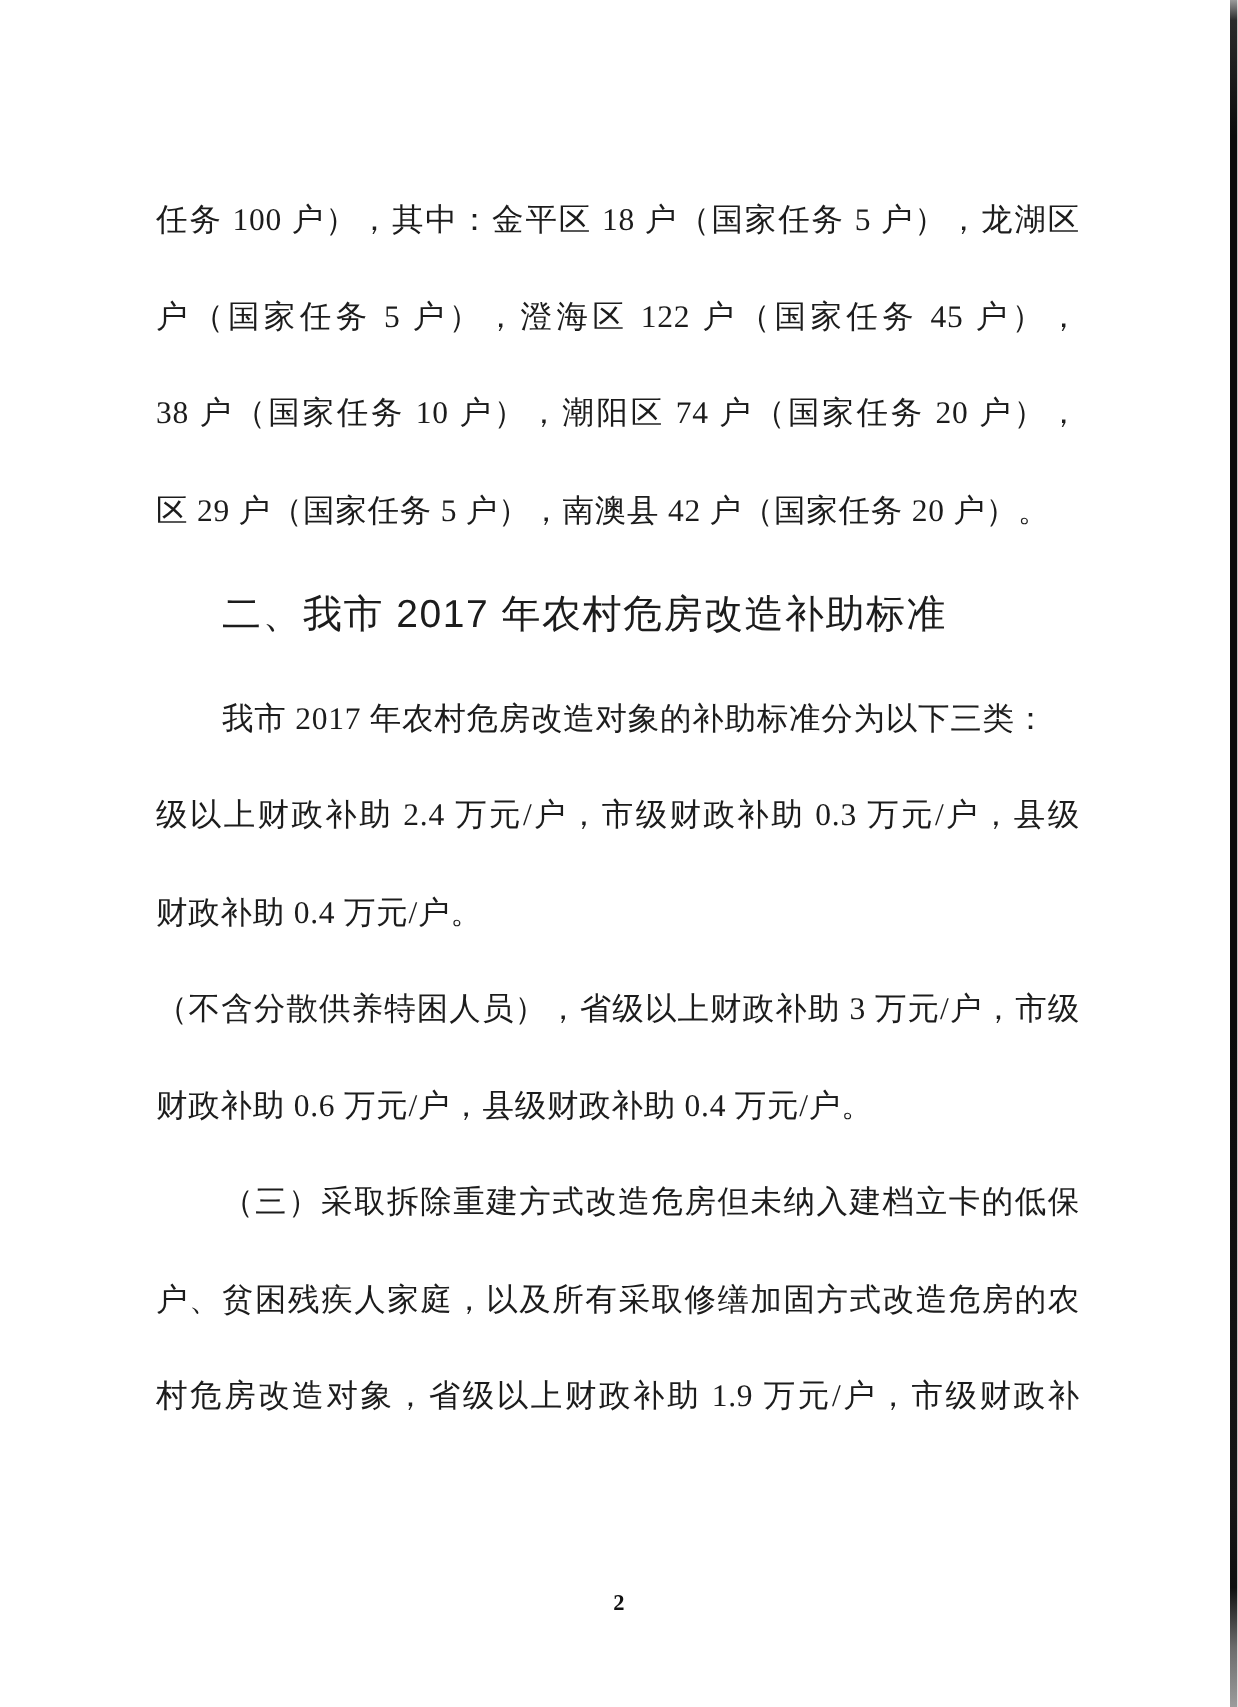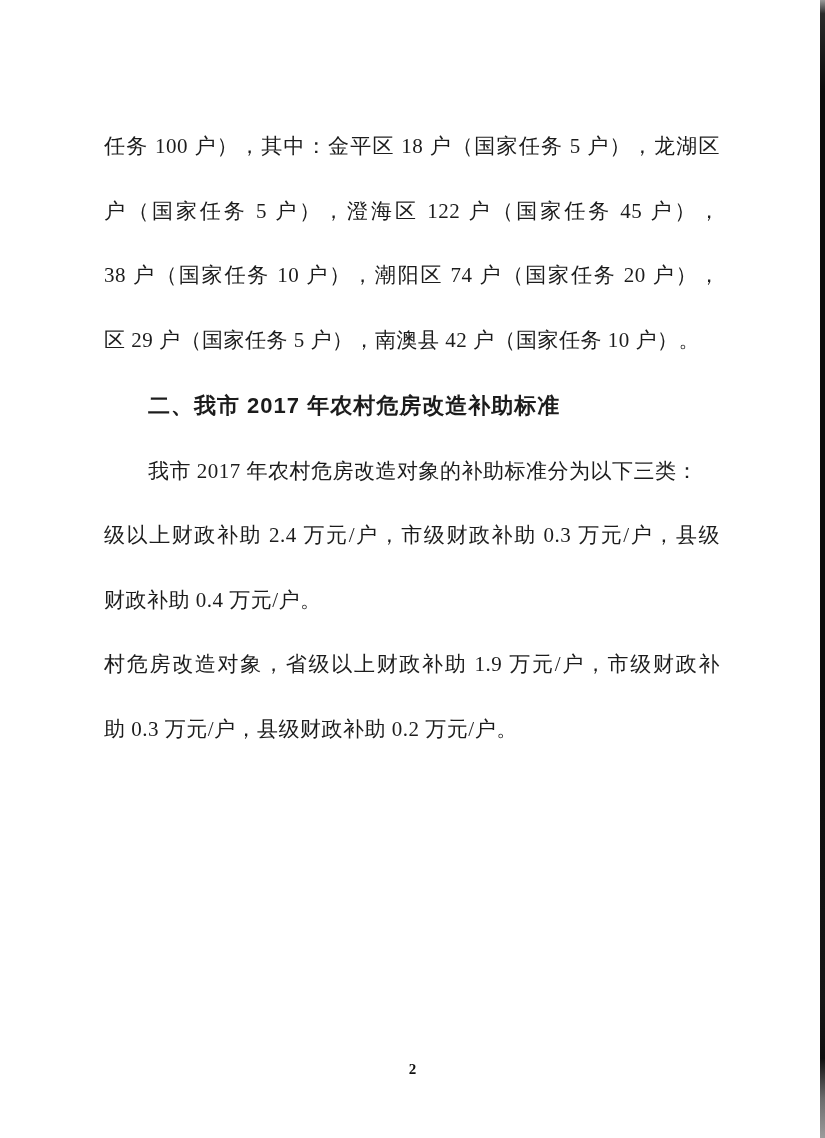--- a/index.html
+++ b/index.html
@@ -44,22 +44,22 @@
   .j {
     text-align: justify;
     text-align-last: justify;
     text-justify: inter-character;
   }
   
   .indent { text-indent: 44px; font-family: Liberation Serif, serif; }
   
   .heading {
     font-family: "Liberation Sans", "DejaVu Sans", sans-serif;
-    font-weight: 700;
-    font-size: 22px;
+    font-weight: 400;
+    font-size: 26px;
     letter-spacing: 1px;
   }
   .page-number {
     position: absolute;
     left: 0;
     top: 1060px;
     width: 825px;
     text-align: center;
     font-size: 15px;
     font-weight: 700;
@@ -71,25 +71,28 @@
 <body>
 
 <div class="page">
 
   <div class="scan-edge"></div>
 
   <main class="text-block">
     <p class="line j">任务 100 户），其中：金平区 18 户（国家任务 5 户），龙湖区 25</p>
     <p class="line j">户（国家任务 5 户），澄海区 122 户（国家任务 45 户），濠江区</p>
     <p class="line j">38 户（国家任务 10 户），潮阳区 74 户（国家任务 20 户），潮南</p>
-    <p class="line">区 29 户（国家任务 5 户），南澳县 42 户（国家任务 10 户）。</p>
+    <p class="line">区 29 户（国家任务 5 户），南澳县 42 户（国家任务 20 户）。</p>
     <p class="line heading indent">二、我市 2017 年农村危房改造补助标准</p>
     <p class="line indent">我市 2017 年农村危房改造对象的补助标准分为以下三类：</p>
     <p class="line j">级以上财政补助 2.4 万元/户，市级财政补助 0.3 万元/户，县级</p>
     <p class="line">财政补助 0.4 万元/户。</p>
+    <p class="line j">（不含分散供养特困人员），省级以上财政补助 3 万元/户，市级</p>
+    <p class="line">财政补助 0.6 万元/户，县级财政补助 0.4 万元/户。</p>
+    <p class="line j indent">（三）采取拆除重建方式改造危房但未纳入建档立卡的低保</p>
+    <p class="line j">户、贫困残疾人家庭，以及所有采取修缮加固方式改造危房的农</p>
     <p class="line j">村危房改造对象，省级以上财政补助 1.9 万元/户，市级财政补</p>
-    <p class="line">助 0.3 万元/户，县级财政补助 0.2 万元/户。</p>
 
   </main>
 
   <footer class="page-number">2</footer>
 
 </div>
 
 </body></html>

